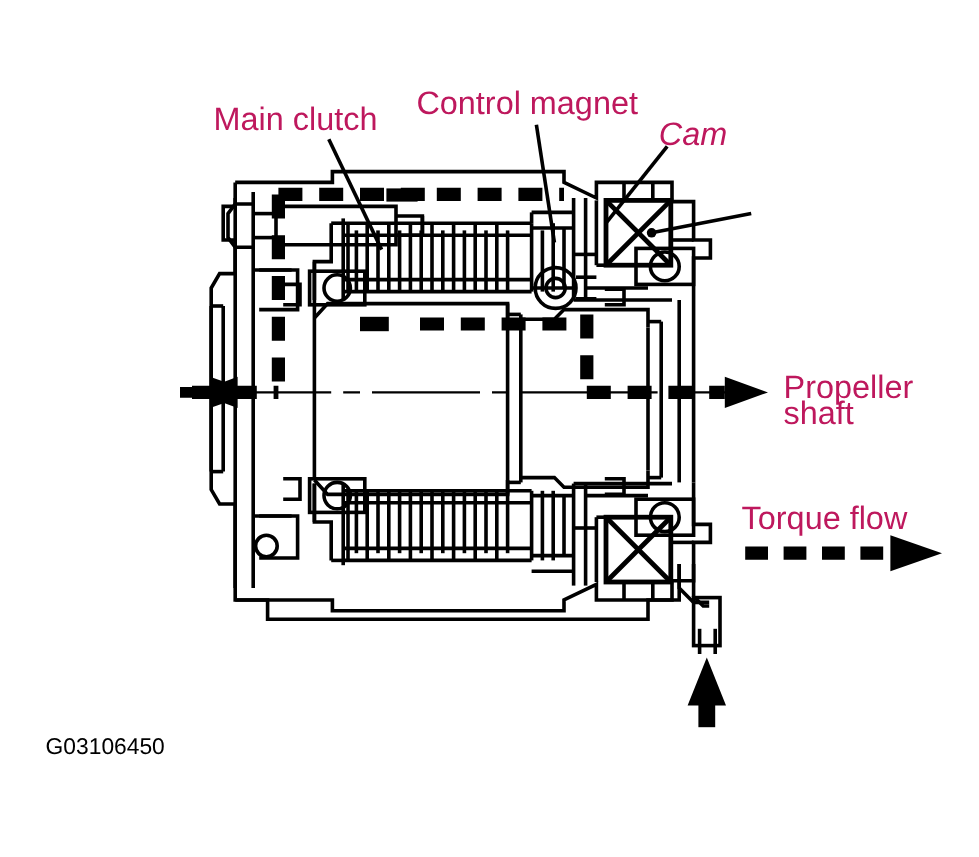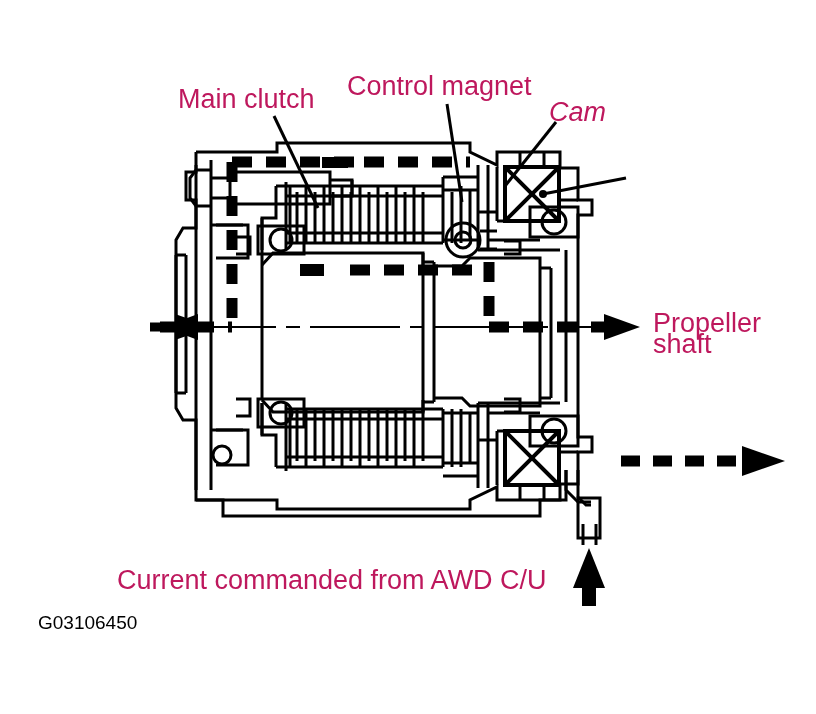--- a/index.html
+++ b/index.html
@@ -292,18 +292,18 @@
 
   <div class="lbl" style="left:347px;top:71px;">Control magnet</div>
 
   <div class="lbl" style="left:549px;top:97px;font-style:italic;">Cam</div>
 
 
 
   <div class="lbl" style="left:653px;top:296px;margin-top:12px;">Propeller</div>
   <div class="lbl" style="left:653px;top:329px;">shaft</div>
 
-
-  <div class="lbl" style="left:117px;top:565px;">Current commanded from AWD C/U</div>
+  <div class="lbl" style="left:618px;top:417px;">Torque flow</div>
+
 
   <div id="fig-id">G03106450</div>
 
 </div>
 
 </body></html>

